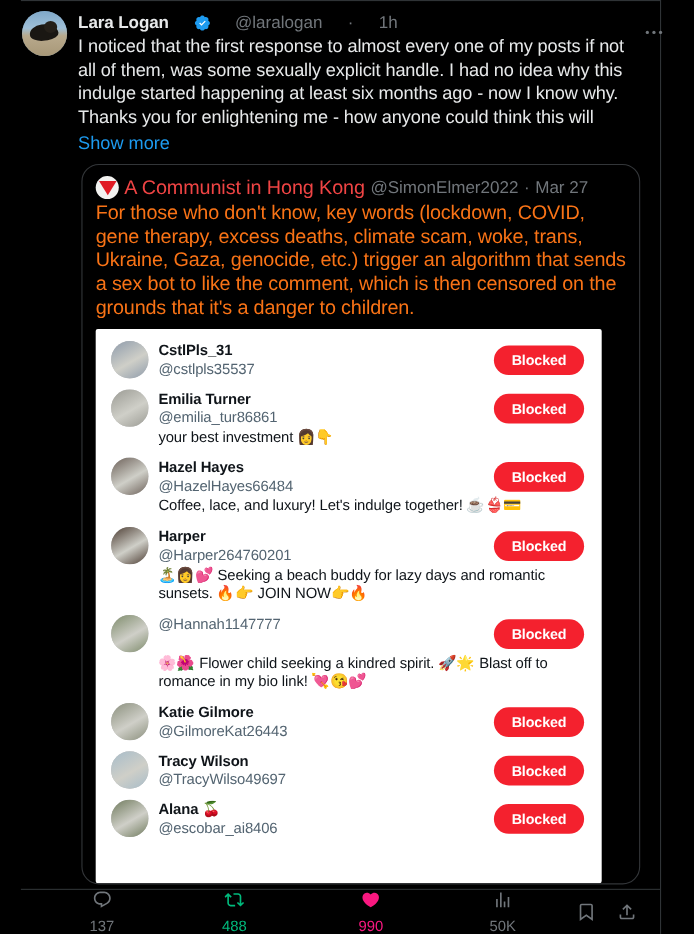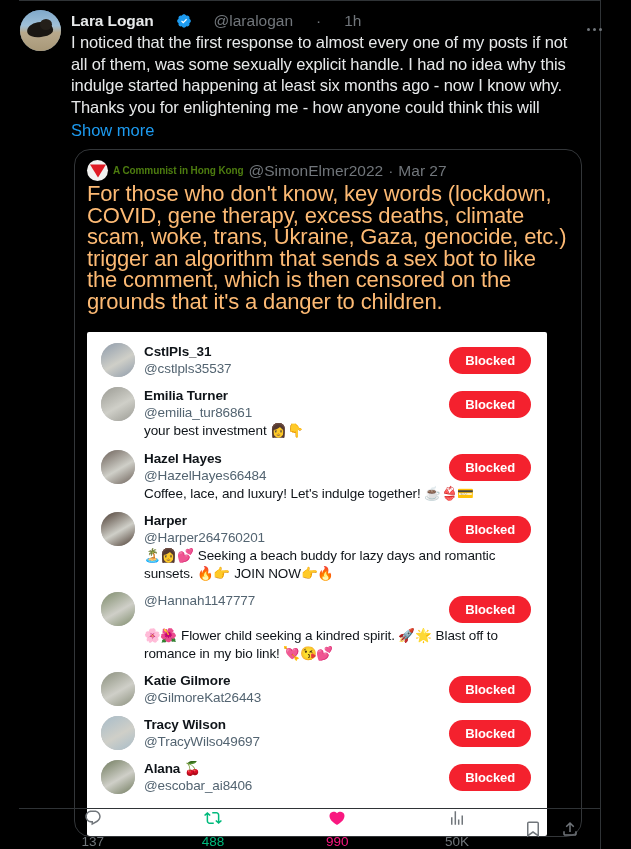--- a/index.html
+++ b/index.html
@@ -161,35 +161,35 @@
   .q-avatar .tri {
     position: absolute;
     left: 50%; top: 51%;
     transform: translate(-50%, -50%);
     width: 0; height: 0;
     border-left: 8px solid transparent;
     border-right: 8px solid transparent;
     border-top: 13px solid #e01b24;
   }
   .q-name {
-    font-size: 10px;
-    font-weight: 700;
-    color: #4d7c0f;
+    font-size: 18px;
+    font-weight: 400;
+    color: #ef4444;
     letter-spacing: -0.1px;
   }
   .q-handle, .q-sep, .q-date {
     font-size: 15.5px;
     color: #71767b;
   }
 
   .quote-text {
-    padding: 2px 12px 20px 12px;
-    font-size: 22px;
+    padding: 2px 12px 8px 12px;
+    font-size: 18px;
     line-height: 21.5px;
-    color: #fdba74;
+    color: #f97316;
     letter-spacing: -0.15px;
     white-space: pre-wrap;
   }
 
   
   .embed-img {
     margin: 0 12px 0 12px;
     width: 460px;
     height: 504px;
     background: #ffffff;

